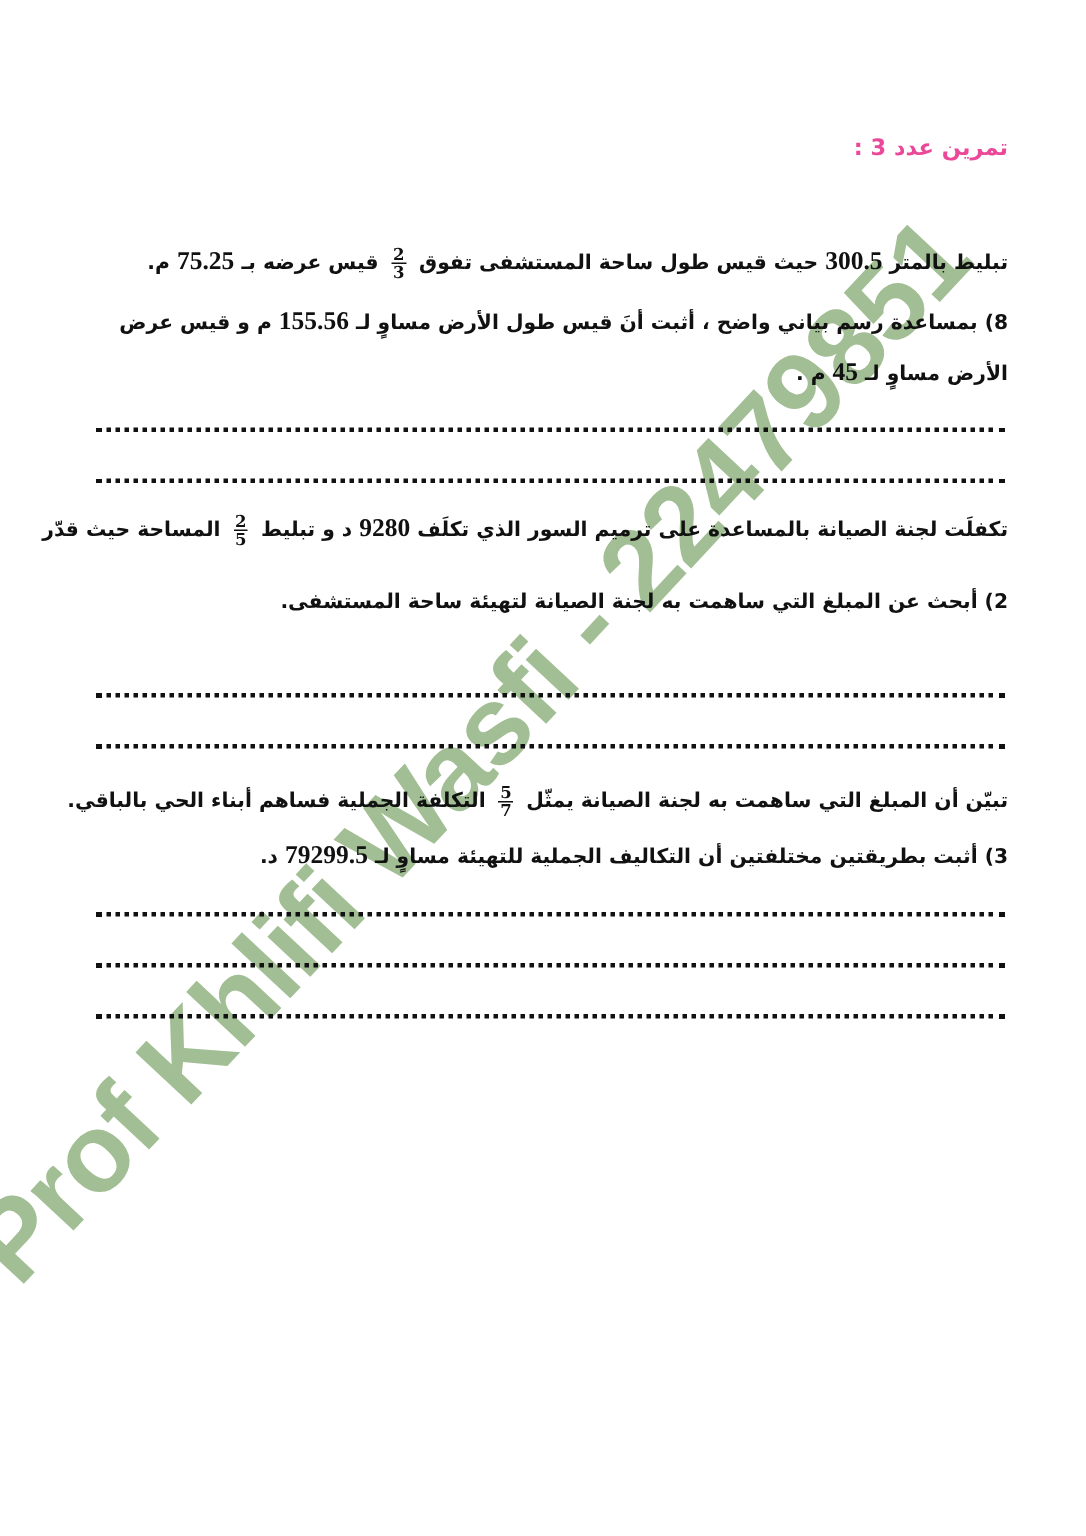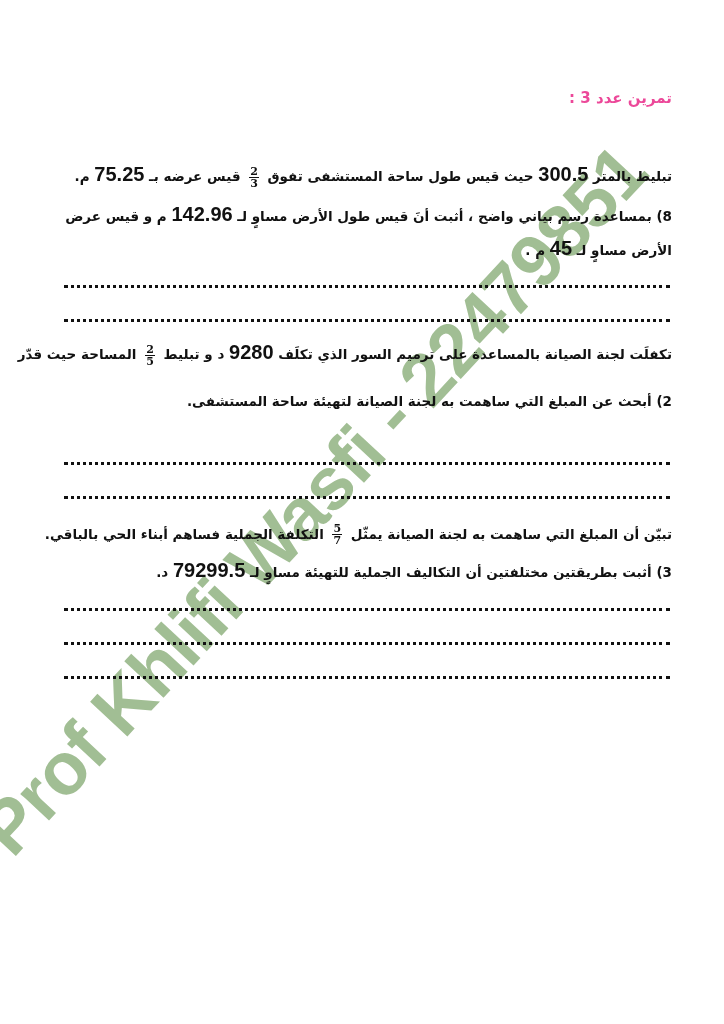--- a/index.html
+++ b/index.html
@@ -50,22 +50,22 @@
     }
     .frac .num {
       display: block;
       border-bottom: 1px solid #111;
       padding: 0 1px;
     }
     .frac .den {
       display: block;
     }
     .num-big {
-      font-family: Liberation Sans, sans-serif;
-      font-size: 20px;
+      font-family: Liberation Serif, serif;
+      font-size: 17px;
       font-weight: bold;
       direction: ltr;
       unicode-bidi: embed;
     }
     .dots {
       position: absolute;
       left: 64px;
       width: 606px;
       height: 0;
       border-top: 3px dotted #111111;
@@ -103,21 +103,21 @@
     <span class="num-big">300.5</span>
     <span>حيث  قيس طول ساحة المستشفى تفوق</span>
     <span class="frac"><span class="num">2</span><span class="den">3</span></span>
     <span>قيس عرضه بـ</span>
     <span class="num-big">75.25</span>
     <span>م.</span>
   </div>
 
   <div class="line" style="top:204px;">
     <span>8)  بمساعدة رسم بياني واضح ، أثبت أنَ قيس طول الأرض مساوٍ لـ</span>
-    <span class="num-big">142.96</span>
+    <span class="num-big">155.56</span>
     <span>م  و  قيس عرض</span>
   </div>
 
   <div class="line" style="top:238px;">
     <span>الأرض مساوٍ لـ</span>
     <span class="num-big">45</span>
     <span>م  .</span>
   </div>
 
   <div class="dots" style="top:285px;"></div>

